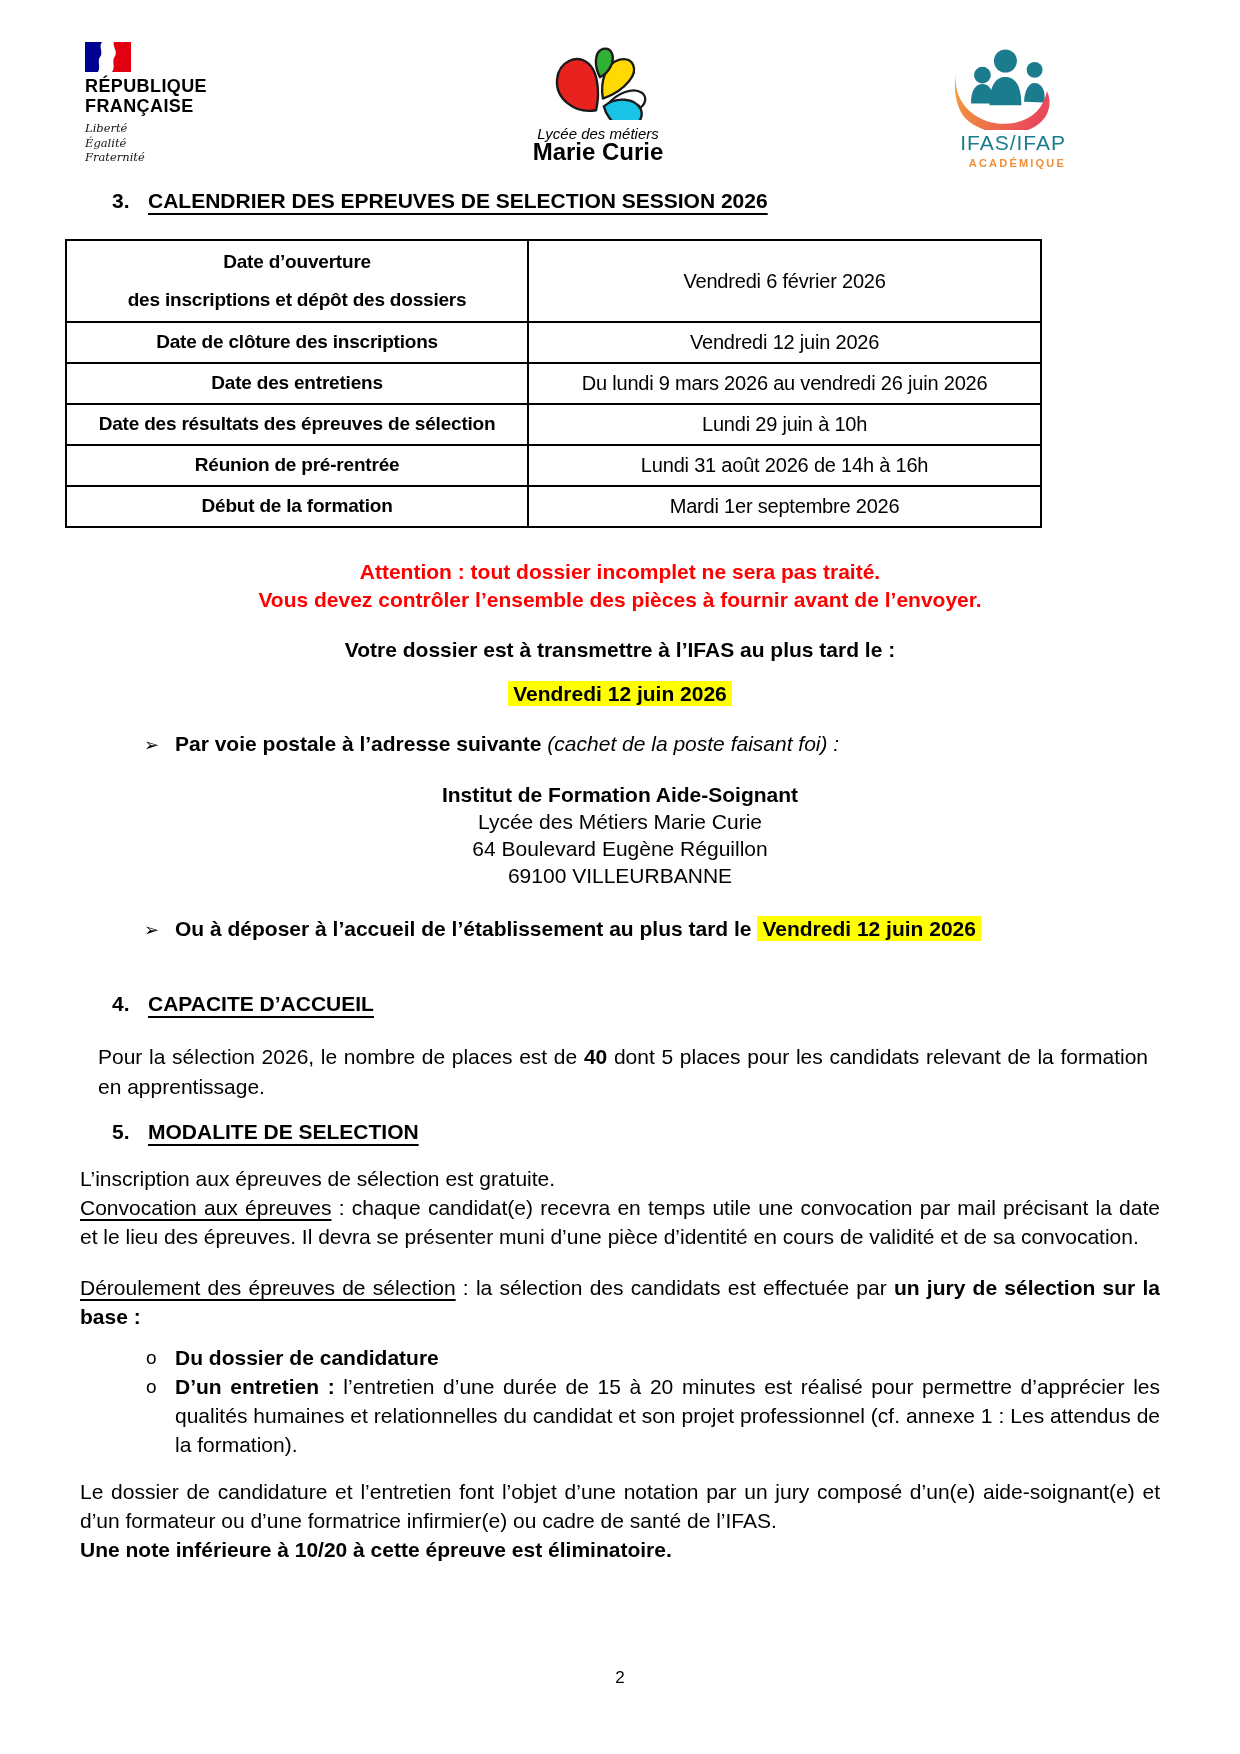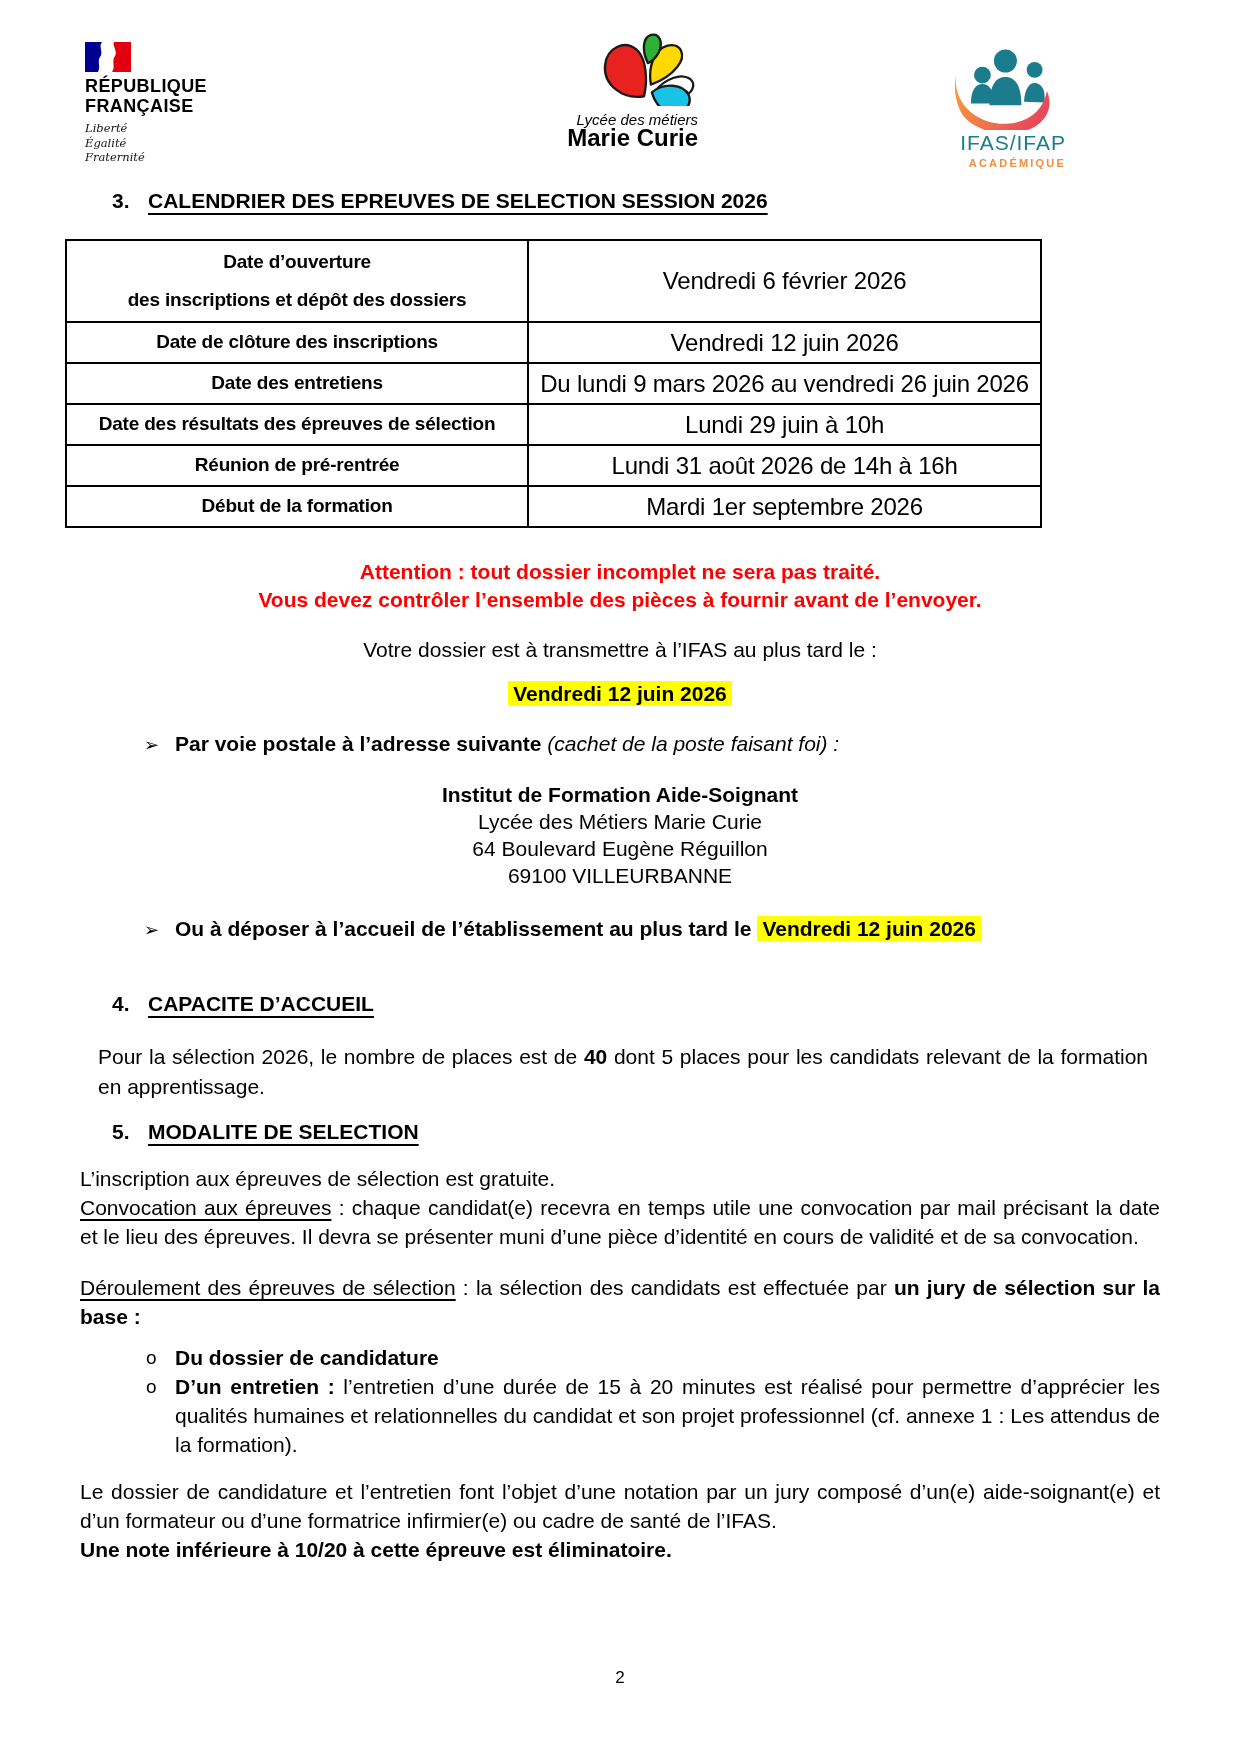--- a/index.html
+++ b/index.html
@@ -9,47 +9,47 @@
   }
   *{box-sizing:border-box; margin:0; padding:0;}
   body{background:#fff; font-family:"Liberation Sans","DejaVu Sans",sans-serif; color:#000;}
   .page{width:1240px; height:1754px; margin:0 auto; background:#fff; position:relative; overflow:hidden;}
 
   
   .hdr{position:relative; height:175px;}
   .rf{position:absolute; left:85px; top:42px; width:160px;}
   .rf-name{font-weight:bold; font-size:18px; line-height:20px; letter-spacing:.4px; margin-top:0;}
   .rf-motto{font-family:"DejaVu Serif","Liberation Serif",serif; font-style:italic; font-size:11.5px; line-height:14.5px; margin-top:5px; color:#111;}
-  .lycee{position:absolute; left:498px; top:30px; width:200px; text-align:right;}
+  .lycee{position:absolute; left:498px; top:44px; width:200px; text-align:center;}
   .lycee-l1{font-style:italic; font-size:15px; line-height:16px; margin-top:2px;}
   .lycee-l2{font-weight:bold; font-size:24px; line-height:19px;}
   .ifas{position:absolute; left:928px; top:38px; width:138px;}
   .ifas svg{display:block; margin-left:14px;}
   .ifas-title{color:var(--teal); font-size:21px; letter-spacing:1px; line-height:22px; margin-top:2px;text-align:right;}
   .ifas-sub{color:var(--ifas-orange); font-size:11px; letter-spacing:2.2px; text-align:right; margin-top:3px; font-weight:bold;}
 
   
   .content{margin:0 80px; font-size:21px;}
   .heading{display:flex; font-weight:bold; font-size:21px; margin-left:32px;}
   .hnum{width:36px; flex:0 0 36px;}
   .htitle{text-decoration:underline; text-decoration-thickness:2px; text-underline-offset:5px;}
   .h3m{margin-top:14px;}
   .h4m{margin-top:48px;}
   .h5m{margin-top:18px;}
 
   table.cal{border-collapse:collapse; width:977px; margin-left:-15px; margin-top:26px; table-layout:fixed;}
   table.cal td{border:2px solid #000; text-align:center; vertical-align:middle; padding:2px 8px;}
   td.lbl{font-weight:bold; font-size:19px; letter-spacing:-0.2px; white-space:pre-line; line-height:1.3;}
-  td.val{font-size:24px; letter-spacing:-0.2px;}
+  td.val{font-size:20px; letter-spacing:-0.2px;}
   tr.row-tall td{height:78px;}
   tr.row-tall td.lbl{line-height:38px;}
   tr.row-std td{height:41px;}
 
   .attention{margin-top:30px; text-align:center; color:var(--red); font-weight:bold; line-height:28px;}
-  .transmit{margin-top:24px; text-align:center; font-weight:normal;}
+  .transmit{margin-top:24px; text-align:center; font-weight:bold;}
   .deadline-wrap{margin-top:20px; text-align:center;}
   .hl{background:var(--hl); font-weight:bold; padding:1px 5px;}
 
   .bullet{display:flex; margin-left:64px; margin-top:26px;}
   .arrow{flex:0 0 31px; font-size:18px; line-height:27px;}
   .btext{font-weight:bold;}
   .btext i{font-weight:normal;}
   .b2{margin-top:28px;}
 
   .address{margin-top:22px; text-align:center; line-height:27px;}

